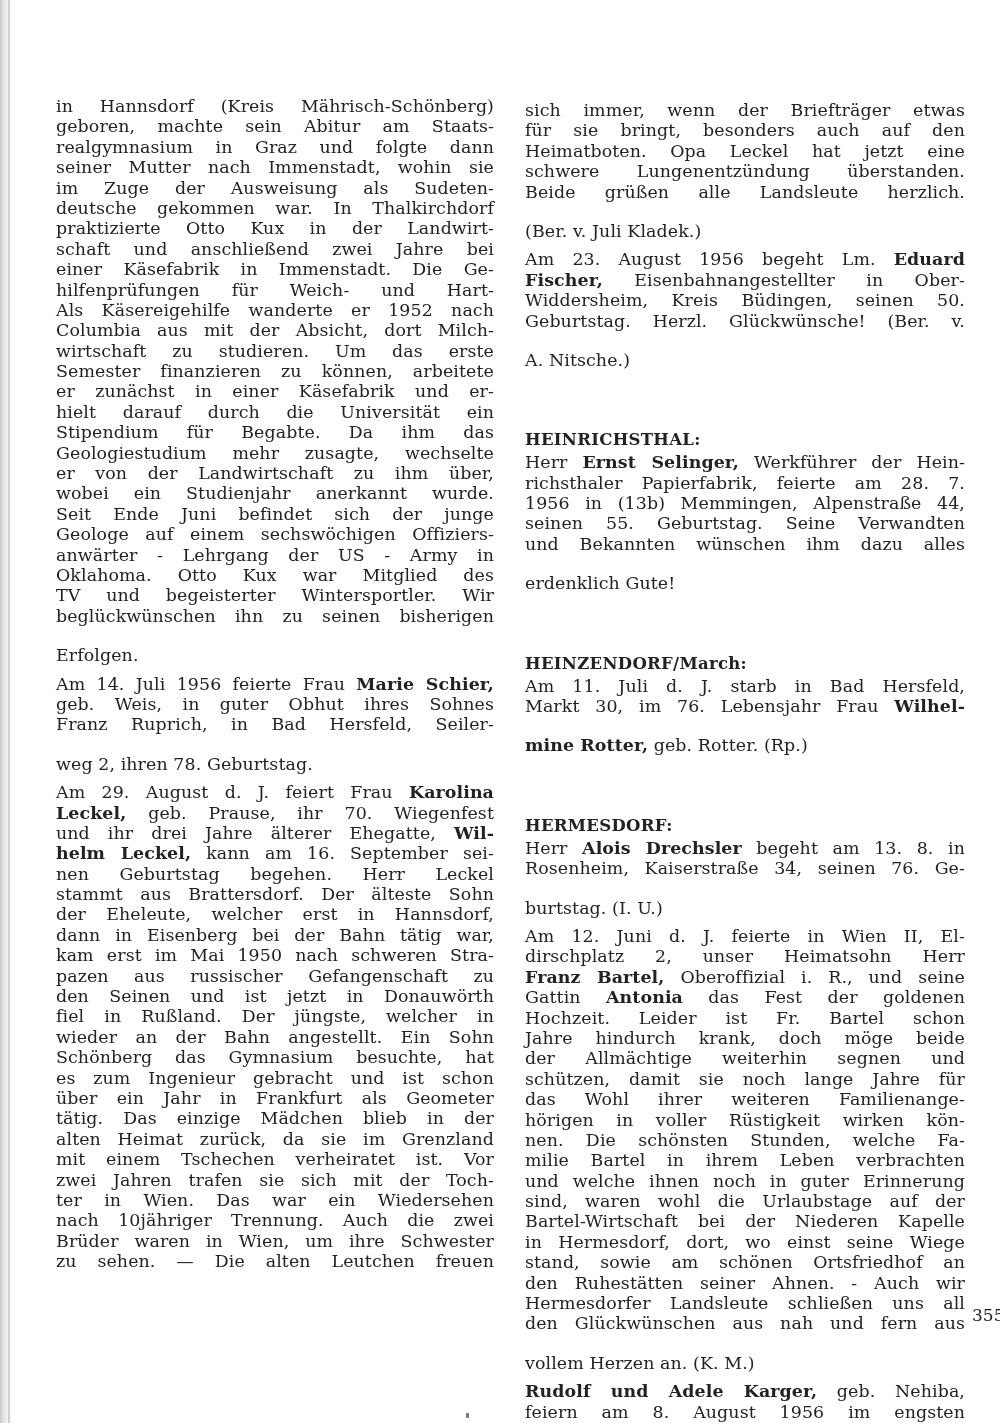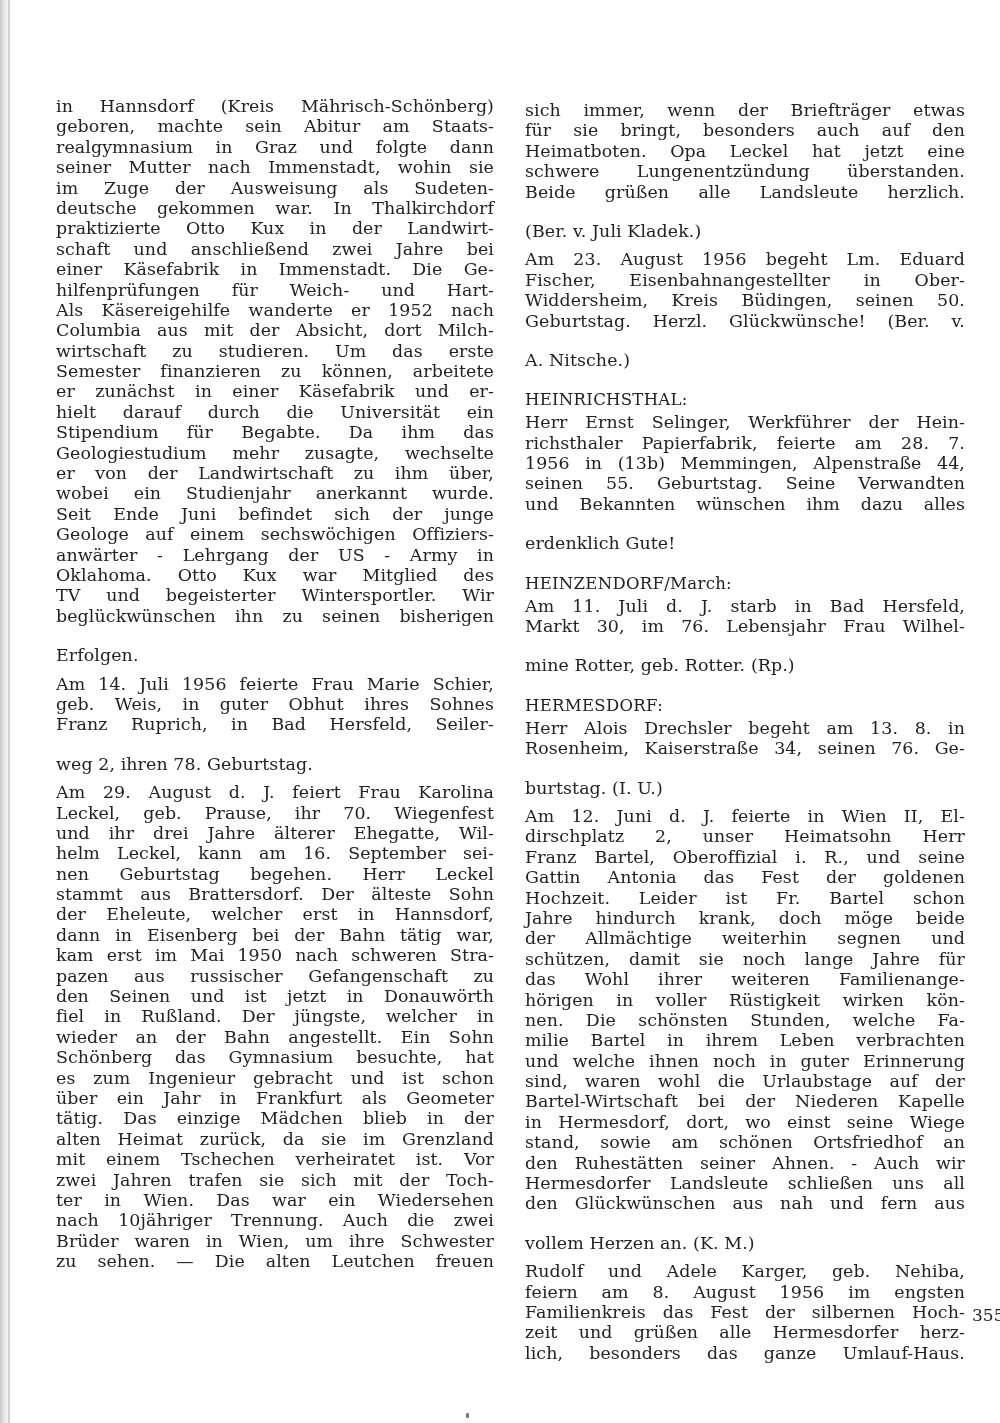--- a/index.html
+++ b/index.html
@@ -23,24 +23,24 @@
   .line {
     display: block; height: 20.4px; line-height: 20.4px;
     font-size: 17.4px; white-space: nowrap;
     text-align: justify; text-align-last: justify;
     letter-spacing: 0.1px;
   }
   .line.last { text-align-last: left; margin-top: 19px; }
   .gap { height: 8px; }
   .gap-lg { height: 18px; }
   .heading {
-    font-weight: normal; font-size: 16.5px; height: 24px; line-height: 24px;
-    letter-spacing: 0.3px; white-space: nowrap;
-  }
-  b { font-weight: normal; }
+    font-weight: bold; font-size: 16.5px; height: 24px; line-height: 24px;
+    letter-spacing: 0.3px; white-space: nowrap; margin-top: 40px;
+  }
+  b { font-weight: bold; }
   .page-number {
     position: absolute; left: 972px; top: 1305px; font-size: 17px;
   }
   .speck { position: absolute; left: 466px; top: 1413px; width: 3px; height: 5px; background: #777; border-radius: 1px; }
 </style>
 </head>
 <body>
 
 <div class="edge"></div>
 <div class="edge-line"></div>

